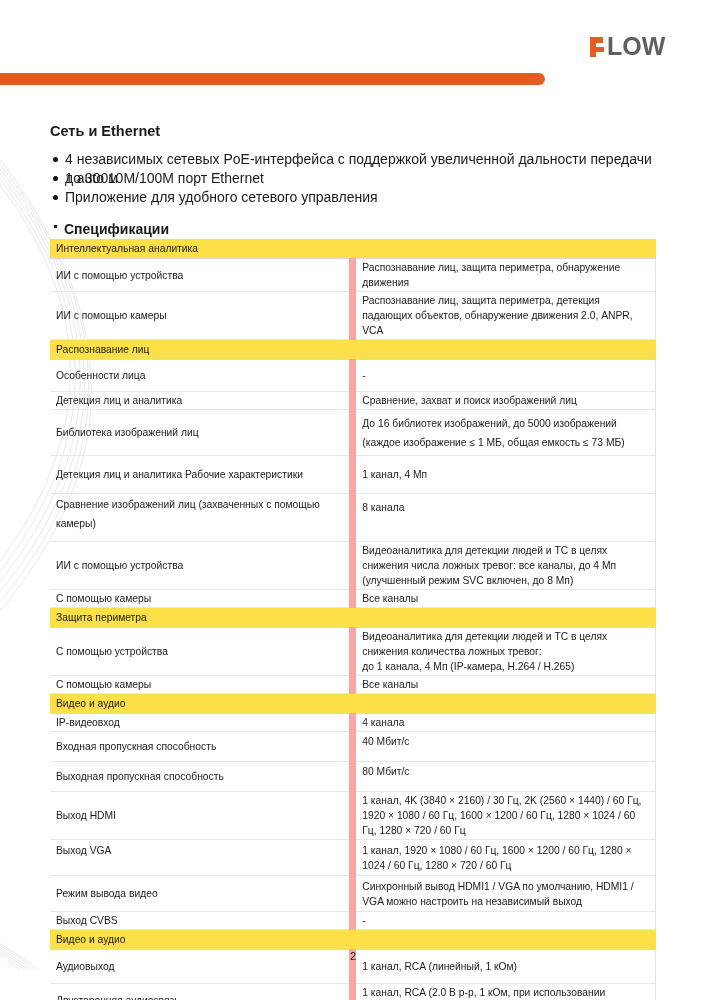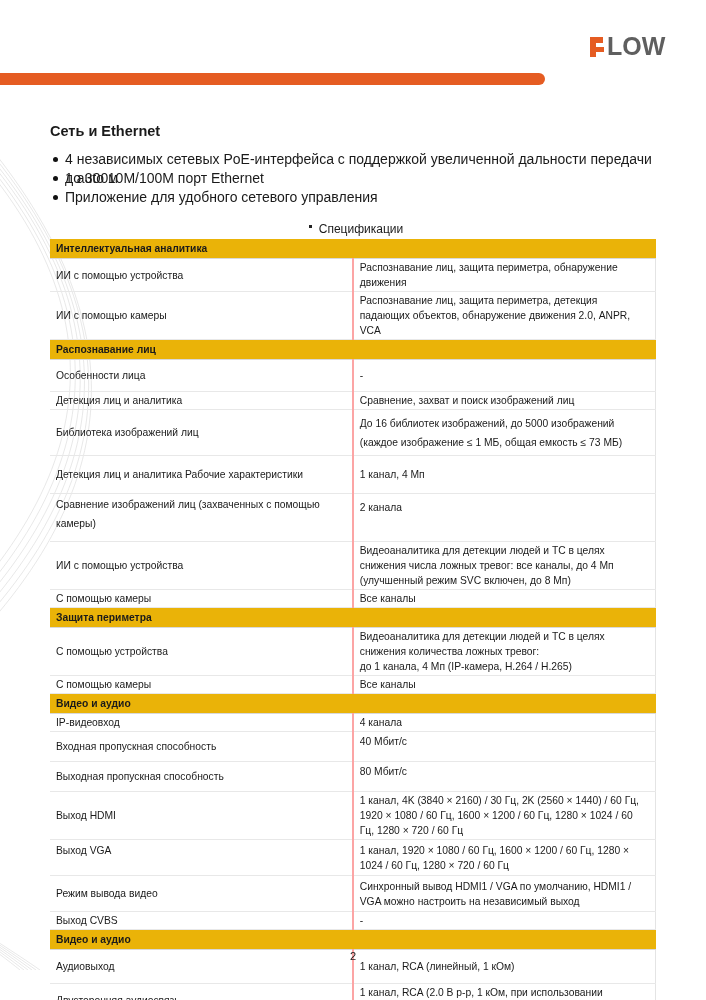--- a/index.html
+++ b/index.html
@@ -14,27 +14,27 @@
     .logo .f-mark .bar1 { position: absolute; left: 0; top: 2px; width: 13px; height: 6px; }
     .logo .f-mark .bar2 { position: absolute; left: 0; top: 8px; width: 6px; height: 14px; }
     .logo .f-mark .bar3 { position: absolute; left: 6px; top: 12px; width: 8px; height: 5px; }
     .logo .word { font-size: 25px; font-weight: bold; letter-spacing: 0px; line-height: 24px; }
     .accent-bar { position: absolute; left: 0; top: 73px; width: 545px; height: 12px; border-radius: 0 6px 6px 0; }
     .content { position: absolute; left: 50px; top: 118px; width: 608px; }
     h2.section-title { margin: 0; font-size: 14.5px; font-weight: bold; height: 26px; line-height: 26px; }
     ul.bullets { margin: 6px 0 0 0; padding: 0; list-style: none; }
     ul.bullets li { position: relative; padding-left: 15px; font-size: 14px; height: 19px; line-height: 19px; }
     ul.bullets li::before { content: ""; position: absolute; left: 3px; top: 7px; width: 5px; height: 5px; border-radius: 50%; background: #111; }
-    .spec-title { margin-top: 12px; font-size: 12px; font-weight: normal; height: 20px; line-height: 20px; display: flex; align-items: center; justify-content: center; }
+    .spec-title { margin-top: 12px; font-size: 14px; font-weight: bold; height: 20px; line-height: 20px; display: flex; align-items: center; }
     .spec-title .sq { display: inline-block; width: 3px; height: 3px; background: #222; margin: 0 7px 6px 4px; }
     table.specs { border-collapse: collapse; width: 606px; table-layout: fixed; font-size: 10.3px; }
     table.specs td { border-bottom: 1px solid #e8e8e8; padding: 1px 6px; vertical-align: middle; line-height: 15px; }
-    table.specs td.col-key { width: 160px; border-right: 2px solid #fca5a5; }
+    table.specs td.col-key { width: 160px; border-right: 7px solid #fca5a5; }
     table.specs td.col-val { border-right: 1px solid #e4e4e4; }
-    table.specs tr.group td { background: #eab308; font-weight: bold; border-bottom: 1px solid #d9d9d9; height: 17px; }
+    table.specs tr.group td { background: #fde047; font-weight: normal; border-bottom: 1px solid #d9d9d9; height: 17px; }
     table.specs td.top { vertical-align: top; }
     .lh19 { line-height: 19px !important; }
     .page-num { position: absolute; top: 950px; left: 0; width: 706px; text-align: center; font-size: 11px; }
   </style>
 </head>
 <body>
 
 <svg class="watermark" viewBox="0 0 260 900">
   <g fill="none" stroke="#d9d9d9" stroke-width="0.6">
     <path d="M20 10 C 240 200, 240 380, 60 560 S 40 820, 140 900"></path>
@@ -99,21 +99,21 @@
       <tr style="height:46px">
         <td class="col-key">Библиотека изображений лиц</td>
         <td class="col-val lh19">До 16 библиотек изображений, до 5000 изображений (каждое изображение ≤ 1 МБ, общая емкость ≤ 73 МБ)</td>
       </tr>
       <tr style="height:38px">
         <td class="col-key lh19">Детекция лиц и аналитика Рабочие характеристики</td>
         <td class="col-val">1 канал, 4 Мп</td>
       </tr>
       <tr style="height:48px">
         <td class="col-key top lh19" style="line-height:16px">Сравнение изображений лиц (захваченных с помощью камеры)</td>
-        <td class="col-val top" style="padding-top:6px">2 канала</td>
+        <td class="col-val top" style="padding-top:6px">8 канала</td>
       </tr>
 
       <tr style="height:36px">
         <td class="col-key">ИИ с помощью устройства</td>
         <td class="col-val">Видеоаналитика для детекции людей и ТС в целях снижения числа ложных тревог: все каналы, до 4 Мп (улучшенный режим SVC включен, до 8 Мп)</td>
       </tr>
       <tr style="height:18px">
         <td class="col-key">С помощью камеры</td>
         <td class="col-val">Все каналы</td>
       </tr>

